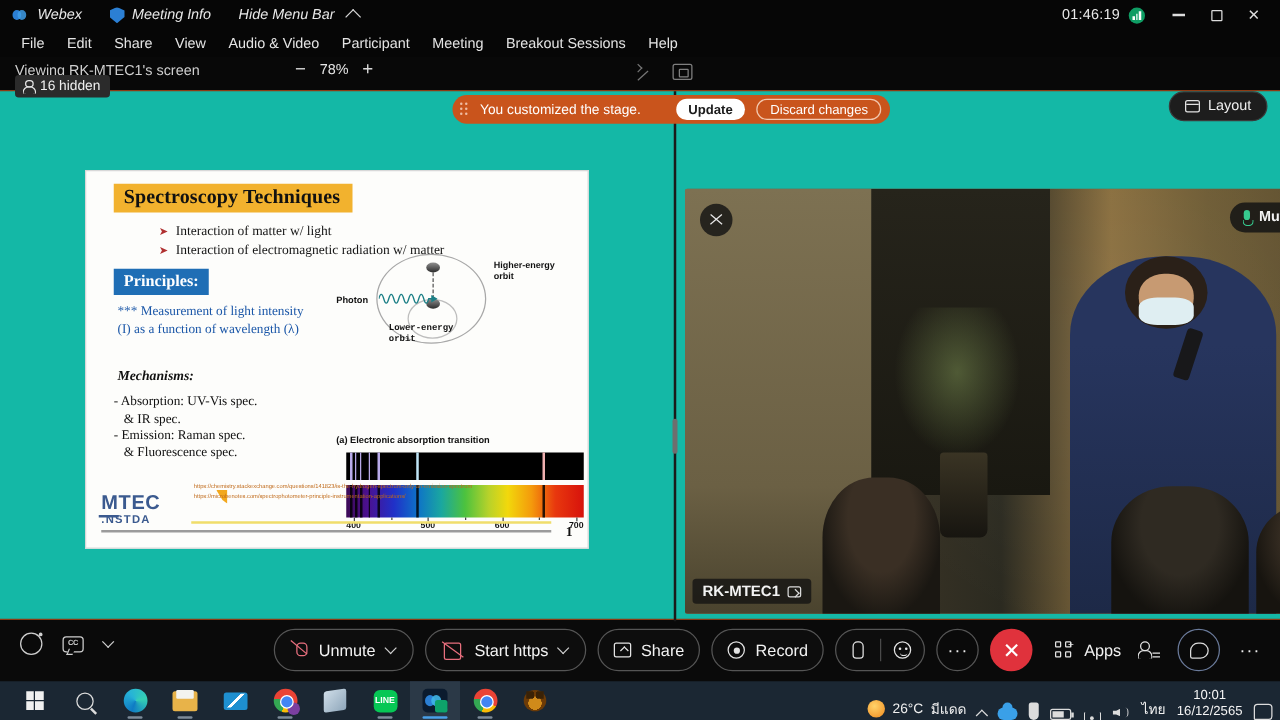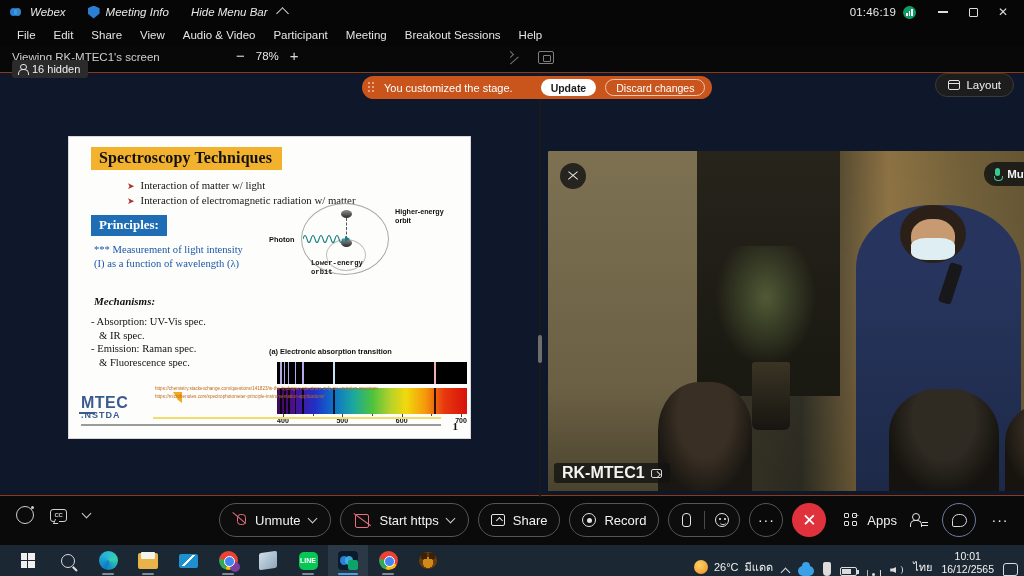--- a/index.html
+++ b/index.html
@@ -70,21 +70,21 @@
     color: #f0f0f0; font-size: 11px; z-index: 30;
   }
   .person-ic { width: 9px; height: 10px; position: relative; }
   .person-ic:before { content:""; position:absolute; left:2.3px; top:0; width:4.4px; height:4.4px;
     border-radius:50%; border:1.3px solid #e6e6e6; }
   .person-ic:after { content:""; position:absolute; left:0; top:5.4px; width:9px; height:4.6px;
     border-radius: 5px 5px 0 0; border:1.3px solid #e6e6e6; border-bottom:none; }
 
   
   .stage { position: absolute; left: 0; top: 72px; width: 1024px; height: 424px;
-    background: #0f172a; border-top: 1.6px solid #8c3b14; border-bottom: 1.6px solid #8c3b14; }
+    background: #14b8a6; border-top: 1.6px solid #8c3b14; border-bottom: 1.6px solid #8c3b14; }
 
   
   .banner { position: absolute; left: 362px; top: 3px; height: 23px; background: #c9541c;
     border-radius: 12px; display: flex; align-items: center; padding: 0 7px 0 6px; gap: 9px; z-index: 20; }
   .grip { width: 7px; height: 12px; display: grid; grid-template-columns: 2px 2px;
     grid-template-rows: repeat(3, 2px); gap: 2px 2px; }
   .grip i { background: #f0bda4; border-radius: 50%; width: 2px; height: 2px; }
   .banner-text { color: #fff; font-size: 11px; }
   .banner-btn { height: 17px; border-radius: 9px; padding: 0 10px; font-size: 10.5px;
     display: flex; align-items: center; }
@@ -224,21 +224,21 @@
   .mic-ic { width: 7px; height: 13px; position: relative; }
   .mic-ic:before { content:""; position:absolute; left:1px; top:0; width:5px; height:8px;
     border-radius:3px; background:#37c98e; }
   .mic-ic:after { content:""; position:absolute; left:0; top:8.5px; width:7px; height:4px;
     border:1.2px solid #37c98e; border-top:none; border-radius:0 0 4px 4px; }
   .v-more { position: absolute; right: 12px; top: 11px; width: 26px; height: 26px; border-radius: 50%;
     background: rgba(20,20,20,.85); display: flex; align-items: center; justify-content: center;
     color: #f0f0f0; font-size: 13px; letter-spacing: 1px; }
 
   .v-name { position: absolute; left: 6px; bottom: 8px; height: 20px; background: rgba(18,18,18,.78);
-    border-radius: 3px; display: flex; align-items: center; gap: 6px; padding: 0 8px; color: #f3f3f3; font-size: 16px; }
+    border-radius: 3px; display: flex; align-items: center; gap: 6px; padding: 0 8px; color: #f3f3f3; font-size: 12px; }
   .pin-ic { width: 11px; height: 9px; border: 1.2px solid #dadada; border-radius: 2px; position: relative; }
   .pin-ic:after { content:""; position:absolute; left:3.4px; top:2px; width:3.6px; height:3.6px;
     border-right:1.2px solid #dadada; border-top:1.2px solid #dadada; transform: rotate(45deg); }
 
   
   .controlbar { position: absolute; left: 0; top: 498px; width: 1024px; height: 46px; background: #0a0a0a; }
   .cb-left { position: absolute; left: 16px; top: 8px; display: flex; align-items: center; gap: 16px; }
   .rec-ring { width: 18px; height: 18px; border: 1.6px solid #cfcfcf; border-radius: 50%; position: relative; }
   .rec-ring:after { content:""; position:absolute; right:-1px; top:-1px; width:3px; height:3px;
     border-radius:50%; background:#cfcfcf; }

